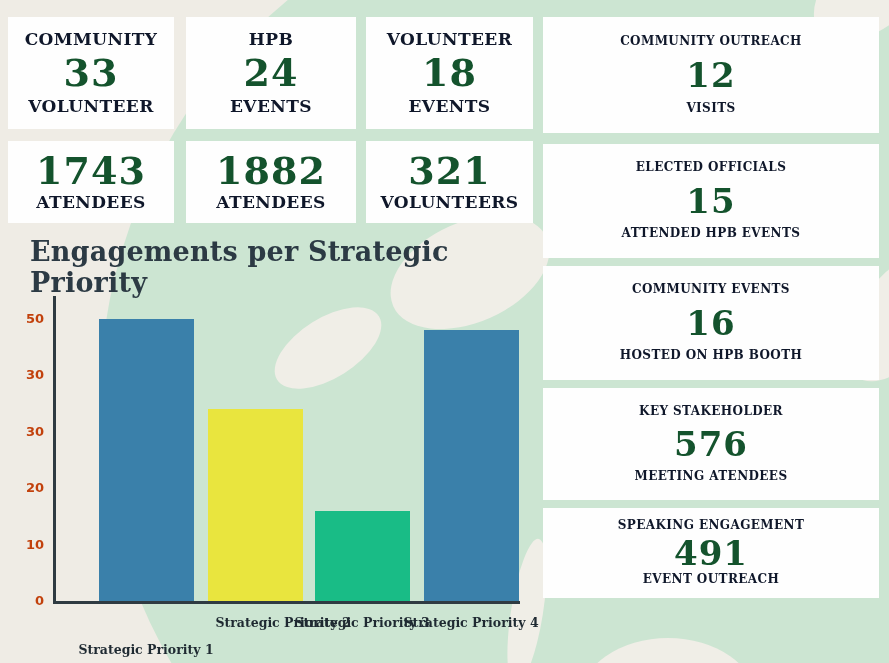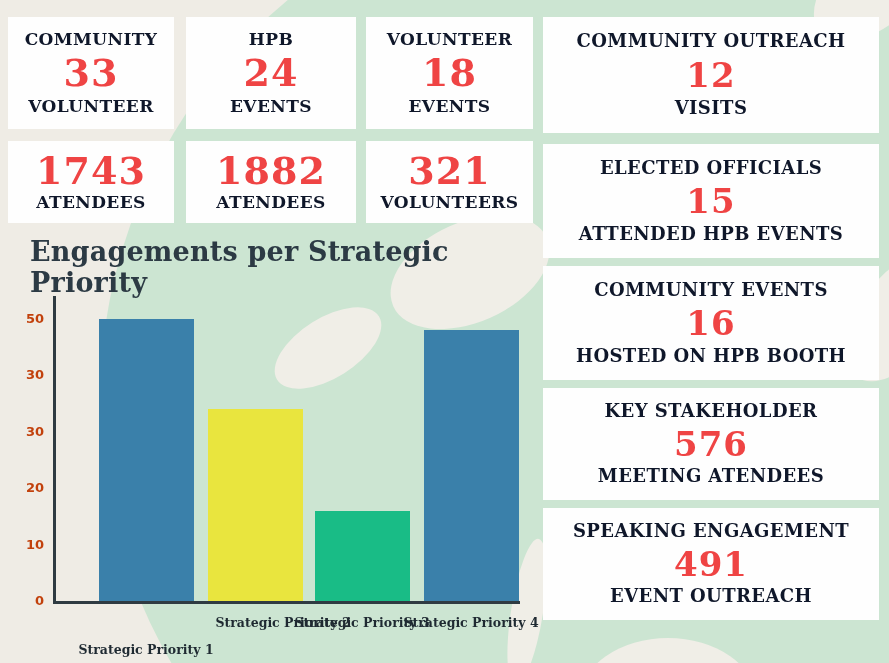--- a/index.html
+++ b/index.html
@@ -11,23 +11,23 @@
   .watermark{position:absolute;left:0;top:0;z-index:0;}
   .content{position:absolute;left:0;top:0;width:889px;height:663px;z-index:1;}
   .card{
     position:absolute;background:#fefefe;
     display:flex;flex-direction:column;align-items:center;justify-content:space-evenly;
     text-align:center;box-sizing:border-box;padding:8px 6px;
   }
   .card-label{
     font-weight:bold;color:#0f172a;font-size:17px;letter-spacing:0.4px;line-height:1.15;
   }
-  .card-right .card-label{font-size:18px;}
+  .card-right .card-label{font-size:12px;}
   .card-value{
-    font-weight:bold;color:#ef4444;font-size:38px;line-height:1;letter-spacing:1px;
+    font-weight:bold;color:#14532d;font-size:38px;line-height:1;letter-spacing:1px;
   }
   .card-right .card-value{font-size:34px;}
   .chart-title{
     position:absolute;left:16px;top:236px;width:530px;
     font-weight:bold;font-size:27px;color:#2c3a44;letter-spacing:0.2px;margin-left:14px;
   }
   .chart{position:absolute;left:0;top:290px;width:540px;height:373px;}
   .y-axis{position:absolute;left:53px;top:6px;width:3px;height:307px;background:#2f3b42;}
   .x-axis{position:absolute;left:53px;top:311px;width:467px;height:3px;background:#2f3b42;}
   .ytick{
@@ -98,21 +98,21 @@
   <div class="card card-right" style="left:543px;top:266px;width:336px;height:114px">
     <div class="card-label">COMMUNITY EVENTS</div>
     <div class="card-value">16</div>
     <div class="card-label">HOSTED ON HPB BOOTH</div>
   </div>
   <div class="card card-right" style="left:543px;top:388px;width:336px;height:112px">
     <div class="card-label">KEY STAKEHOLDER</div>
     <div class="card-value">576</div>
     <div class="card-label">MEETING ATENDEES</div>
   </div>
-  <div class="card card-right" style="left:543px;top:508px;width:336px;height:112px">
+  <div class="card card-right" style="left:543px;top:508px;width:336px;height:90px">
     <div class="card-label">SPEAKING ENGAGEMENT</div>
     <div class="card-value">491</div>
     <div class="card-label">EVENT OUTREACH</div>
   </div>
 
   <div class="chart-title">Engagements per Strategic Priority</div>
   <div class="chart">
     <div class="y-axis"></div>
     <div class="x-axis"></div>
     <div>

